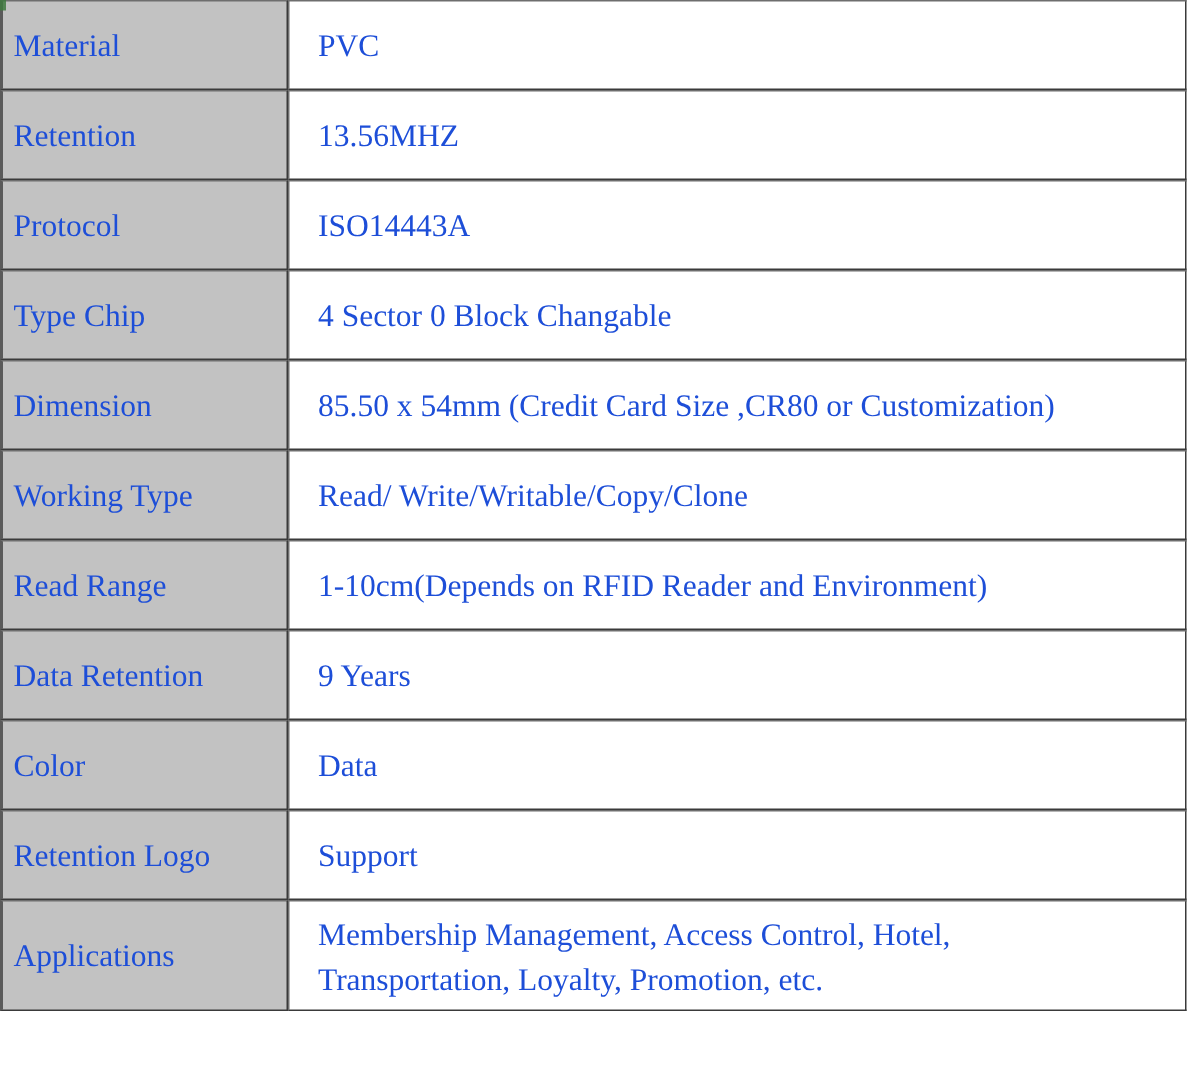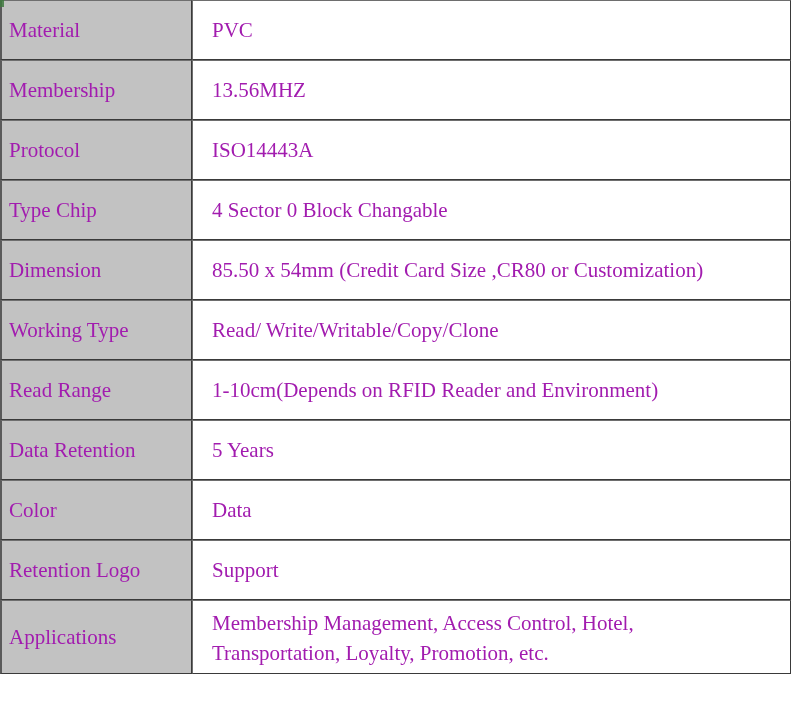--- a/index.html
+++ b/index.html
@@ -28,21 +28,21 @@
   #spec-table td {
     border-top: 1px solid #6e6e6e;
     border-left: 1px solid #6e6e6e;
     border-right: 1px solid #3a3a3a;
     border-bottom: 1px solid #3a3a3a;
     height: 58px;
     padding: 0 0 0 7px;
     vertical-align: middle;
     font-size: 21px;
     line-height: 1.35;
-    color: #a21caf;
+    color: #1d4ed8;
     overflow: hidden;
     white-space: nowrap;
   }
 
   #spec-table td.cell-label {
     background: #c2c2c2;
     border-left: 2px solid #5a5a5a;
   }
 
   #spec-table td.cell-value {
@@ -86,21 +86,21 @@
       <col class="col-value">
     </colgroup>
     <tbody>
 
       <tr>
         <td class="cell-label">Material</td>
         <td class="cell-value">PVC</td>
       </tr>
 
       <tr>
-        <td class="cell-label">Membership</td>
+        <td class="cell-label">Retention</td>
         <td class="cell-value">13.56MHZ</td>
       </tr>
 
       <tr>
         <td class="cell-label">Protocol</td>
         <td class="cell-value">ISO14443A</td>
       </tr>
 
       <tr>
         <td class="cell-label">Type Chip</td>
@@ -118,21 +118,21 @@
         <td class="cell-value">Read/ Write/Writable/Copy/Clone</td>
       </tr>
 
       <tr>
         <td class="cell-label">Read Range</td>
         <td class="cell-value">1-10cm(Depends on RFID Reader and Environment)</td>
       </tr>
 
       <tr>
         <td class="cell-label">Data Retention</td>
-        <td class="cell-value">5 Years</td>
+        <td class="cell-value">9 Years</td>
       </tr>
 
       <tr>
         <td class="cell-label">Color</td>
         <td class="cell-value">Data</td>
       </tr>
 
       <tr>
         <td class="cell-label">Retention Logo</td>
         <td class="cell-value">Support</td>

